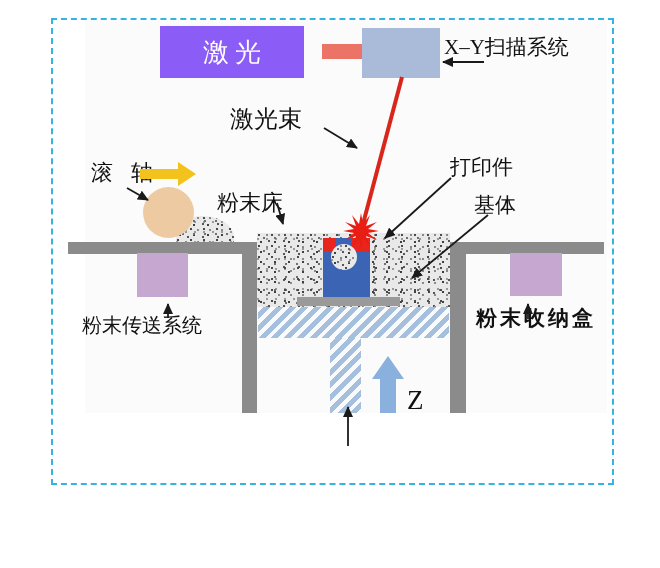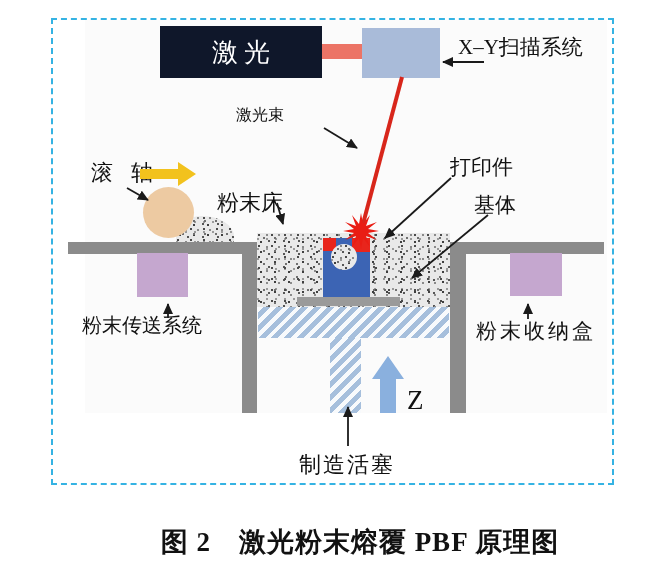--- a/index.html
+++ b/index.html
@@ -1,21 +1,21 @@
 <!DOCTYPE html>
 <html><head>
 <meta charset="utf-8">
 <style>
   html,body{margin:0;padding:0;background:#ffffff;}
   .page{position:relative;width:660px;height:568px;background:#ffffff;overflow:hidden;
         font-family:"Liberation Serif","DejaVu Serif",serif;color:#111;}
   .abs{position:absolute;}
   .frame{left:51px;top:18px;width:559px;height:463px;border:2px dashed #35b3e3;}
   .canvas{left:85px;top:20px;width:522px;height:393px;background:#fbfbfb;}
-  .laser-box{left:160px;top:26px;width:162px;height:52px;background:#0f172a;
+  .laser-box{left:160px;top:26px;width:144px;height:52px;background:#8b5cf6;
              display:flex;align-items:center;justify-content:center;}
   .laser-box span{color:#fff;font-size:26px;letter-spacing:6px;padding-left:6px;}
   .connector{left:322px;top:44px;width:40px;height:15px;background:#ec7466;}
   .scanner-box{left:362px;top:28px;width:78px;height:50px;background:#a9bbd9;}
   .gray{background:#8b8b8b;}
   .table-left{left:68px;top:242px;width:189px;height:12px;}
   .table-right{left:450px;top:242px;width:154px;height:12px;}
   .wall-left{left:242px;top:242px;width:15px;height:171px;}
   .wall-right{left:450px;top:242px;width:16px;height:171px;}
   .powder{background-color:#e9e9e9;
@@ -37,26 +37,26 @@
   .part-red-tl{left:323px;top:238px;width:13px;height:13px;background:#e8251c;}
   .part-red-tr{left:352px;top:238px;width:18px;height:14px;background:#e8251c;}
   .part-hole{left:331px;top:244px;width:26px;height:26px;border-radius:50%;}
   .roller{left:143px;top:187px;width:51px;height:51px;border-radius:50%;background:#edcaa2;}
   .hopper{background:#c5a7cf;}
   .hopper-left{left:137px;top:253px;width:51px;height:44px;}
   .hopper-right{left:510px;top:253px;width:52px;height:43px;}
   .lbl{white-space:nowrap;font-size:21px;line-height:1.05;}
   .lbl-roller{left:91px;top:161px;font-size:22px;letter-spacing:18px;}
   .lbl-powderbed{left:217px;top:191px;font-size:22px;}
-  .lbl-beam{left:236px;top:107px;font-size:16px;}
-  .lbl-scanner{left:458px;top:36px;}
+  .lbl-beam{left:230px;top:107px;font-size:24px;}
+  .lbl-scanner{left:444px;top:36px;}
   .lbl-part{left:450px;top:156px;}
   .lbl-substrate{left:474px;top:194px;}
   .lbl-feed{left:56px;top:315px;font-size:20px;margin-left:26px;}
-  .lbl-box{left:476px;top:320px;letter-spacing:3px;}
+  .lbl-box{left:476px;top:307px;letter-spacing:3px;font-weight:bold;}
   .lbl-piston{left:299px;top:453px;font-size:22px;letter-spacing:2px;}
   .lbl-z{left:407px;top:386px;font-size:27px;}
   .overlay{left:0;top:0;width:660px;height:568px;pointer-events:none;}
   .caption{left:80px;top:524px;width:560px;text-align:center;font-size:27px;font-weight:700;letter-spacing:1px;}
 </style>
 </head>
 <body>
 
 <div class="page">
 
@@ -91,21 +91,20 @@
   <div class="abs hopper hopper-right"></div>
 
   <div class="abs lbl lbl-roller">滚轴</div>
   <div class="abs lbl lbl-powderbed">粉末床</div>
   <div class="abs lbl lbl-beam">激光束</div>
   <div class="abs lbl lbl-scanner">X–Y扫描系统</div>
   <div class="abs lbl lbl-part">打印件</div>
   <div class="abs lbl lbl-substrate">基体</div>
   <div class="abs lbl lbl-feed">粉末传送系统</div>
   <div class="abs lbl lbl-box">粉末收纳盒</div>
-  <div class="abs lbl lbl-piston">制造活塞</div>
   <div class="abs lbl lbl-z">Z</div>
 
   <svg class="abs overlay" viewBox="0 0 660 568">
     <defs>
       <marker id="ah" markerUnits="userSpaceOnUse" markerWidth="12" markerHeight="10" refX="10" refY="5" orient="auto">
         <path d="M0,0 L11,5 L0,10 z" fill="#1a1a1a"></path>
       </marker>
     </defs>
 
     <line x1="402" y1="77" x2="363" y2="224" stroke="#d8261b" stroke-width="4"></line>
@@ -120,14 +119,13 @@
     <line x1="324" y1="128" x2="357" y2="148" stroke="#1a1a1a" stroke-width="1.8" marker-end="url(#ah)"></line>
     <line x1="127" y1="188" x2="148" y2="200" stroke="#1a1a1a" stroke-width="1.8" marker-end="url(#ah)"></line>
     <line x1="277" y1="203" x2="283" y2="224" stroke="#1a1a1a" stroke-width="1.8" marker-end="url(#ah)"></line>
     <line x1="451" y1="178" x2="385" y2="238" stroke="#1a1a1a" stroke-width="1.8" marker-end="url(#ah)"></line>
     <line x1="488" y1="215" x2="412" y2="278" stroke="#1a1a1a" stroke-width="1.8" marker-end="url(#ah)"></line>
     <line x1="168" y1="318" x2="168" y2="304" stroke="#1a1a1a" stroke-width="1.8" marker-end="url(#ah)"></line>
     <line x1="528" y1="319" x2="528" y2="304" stroke="#1a1a1a" stroke-width="1.8" marker-end="url(#ah)"></line>
     <line x1="348" y1="446" x2="348" y2="407" stroke="#1a1a1a" stroke-width="1.8" marker-end="url(#ah)"></line>
   </svg>
 
-  <div class="abs caption">图 2　激光粉末熔覆 PBF 原理图</div>
 </div>
 
 </body></html>

